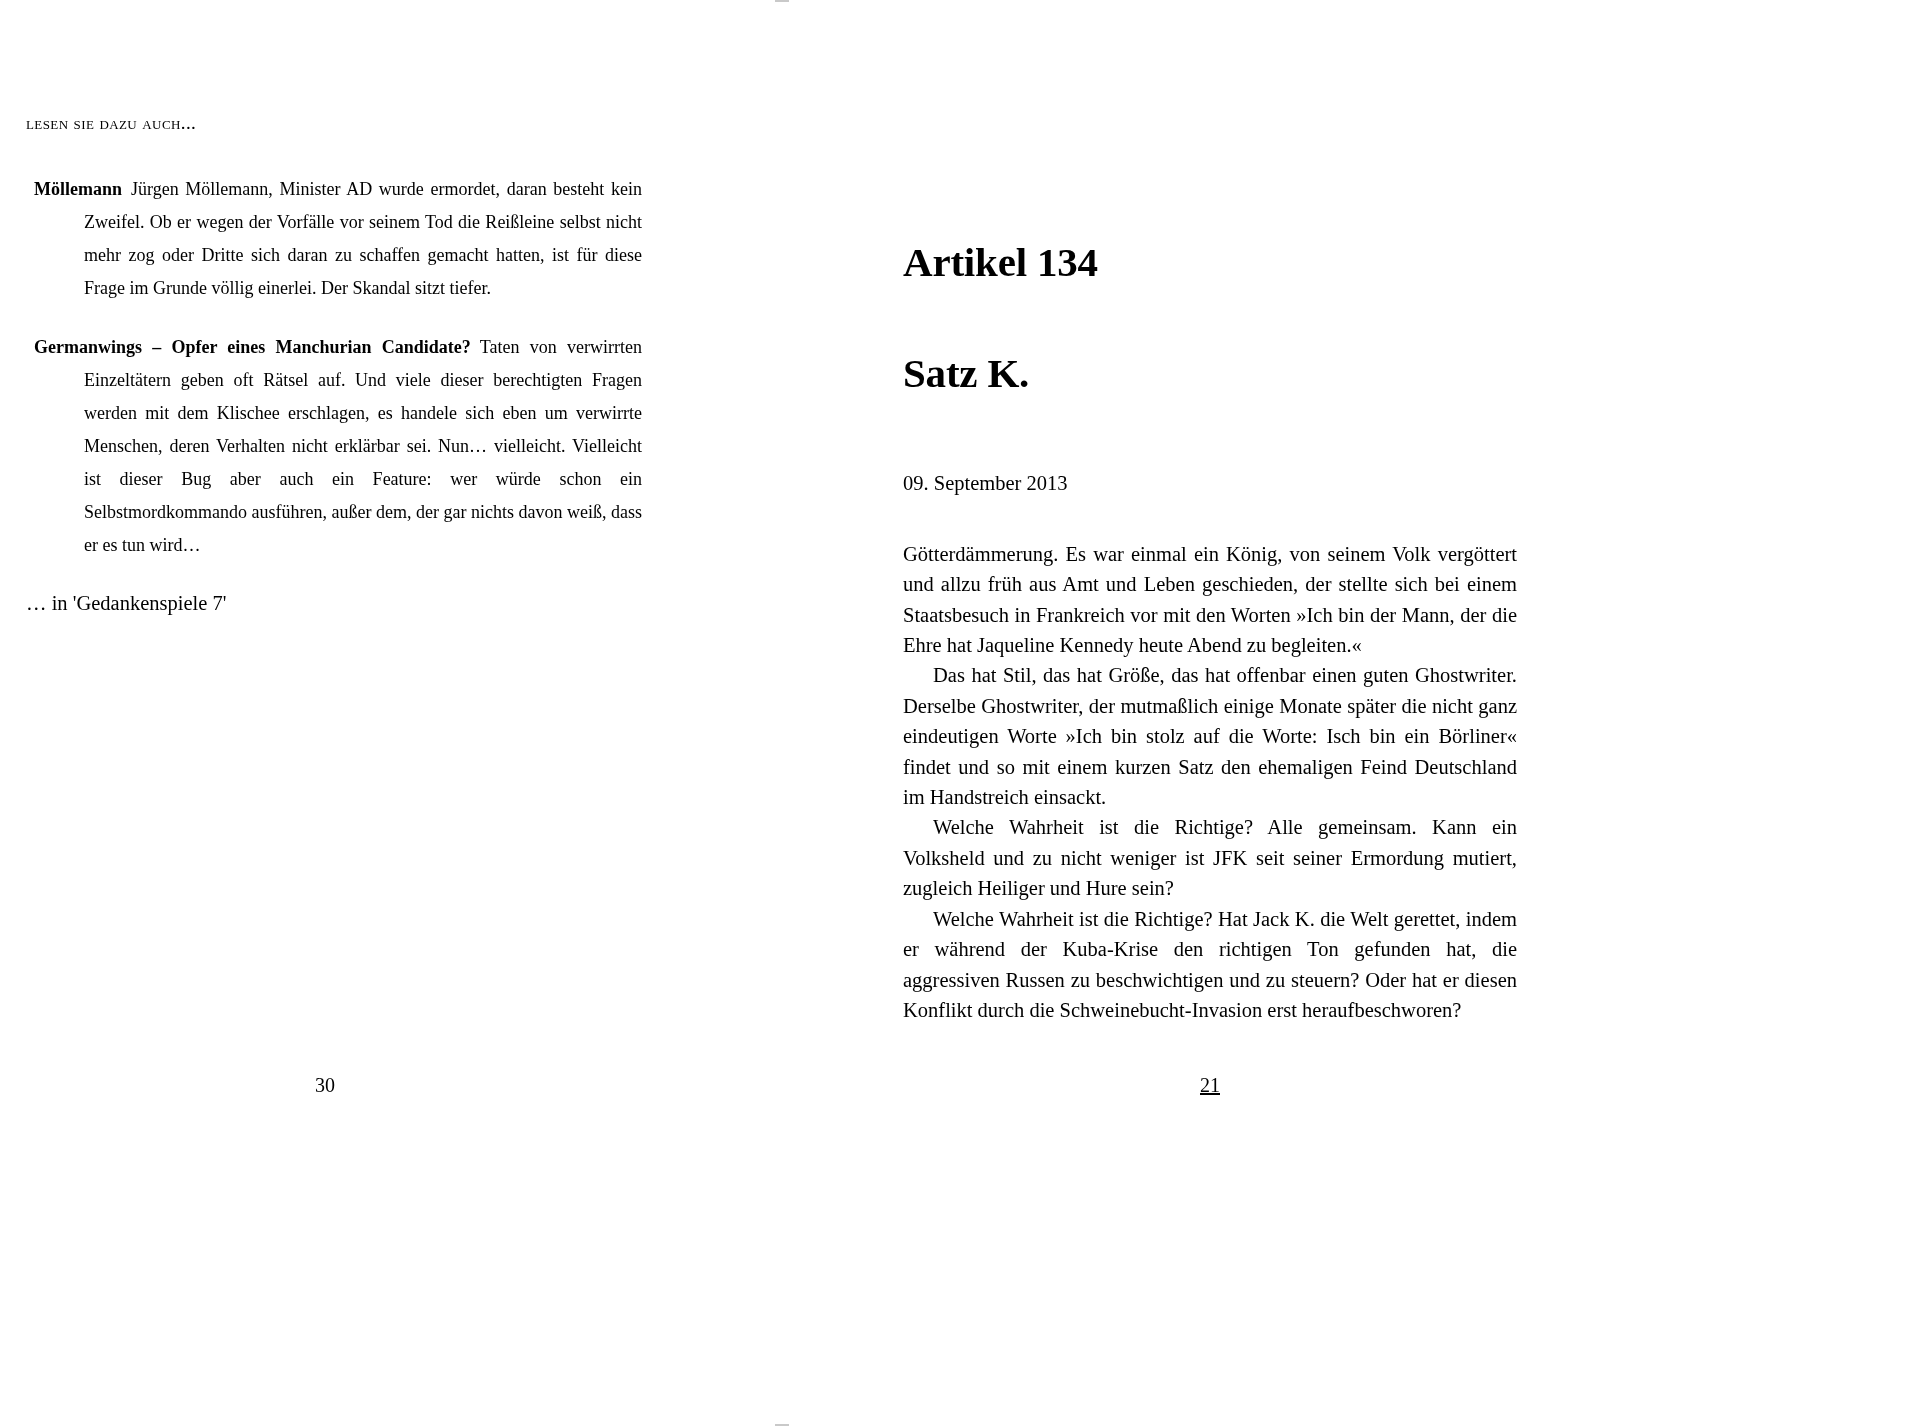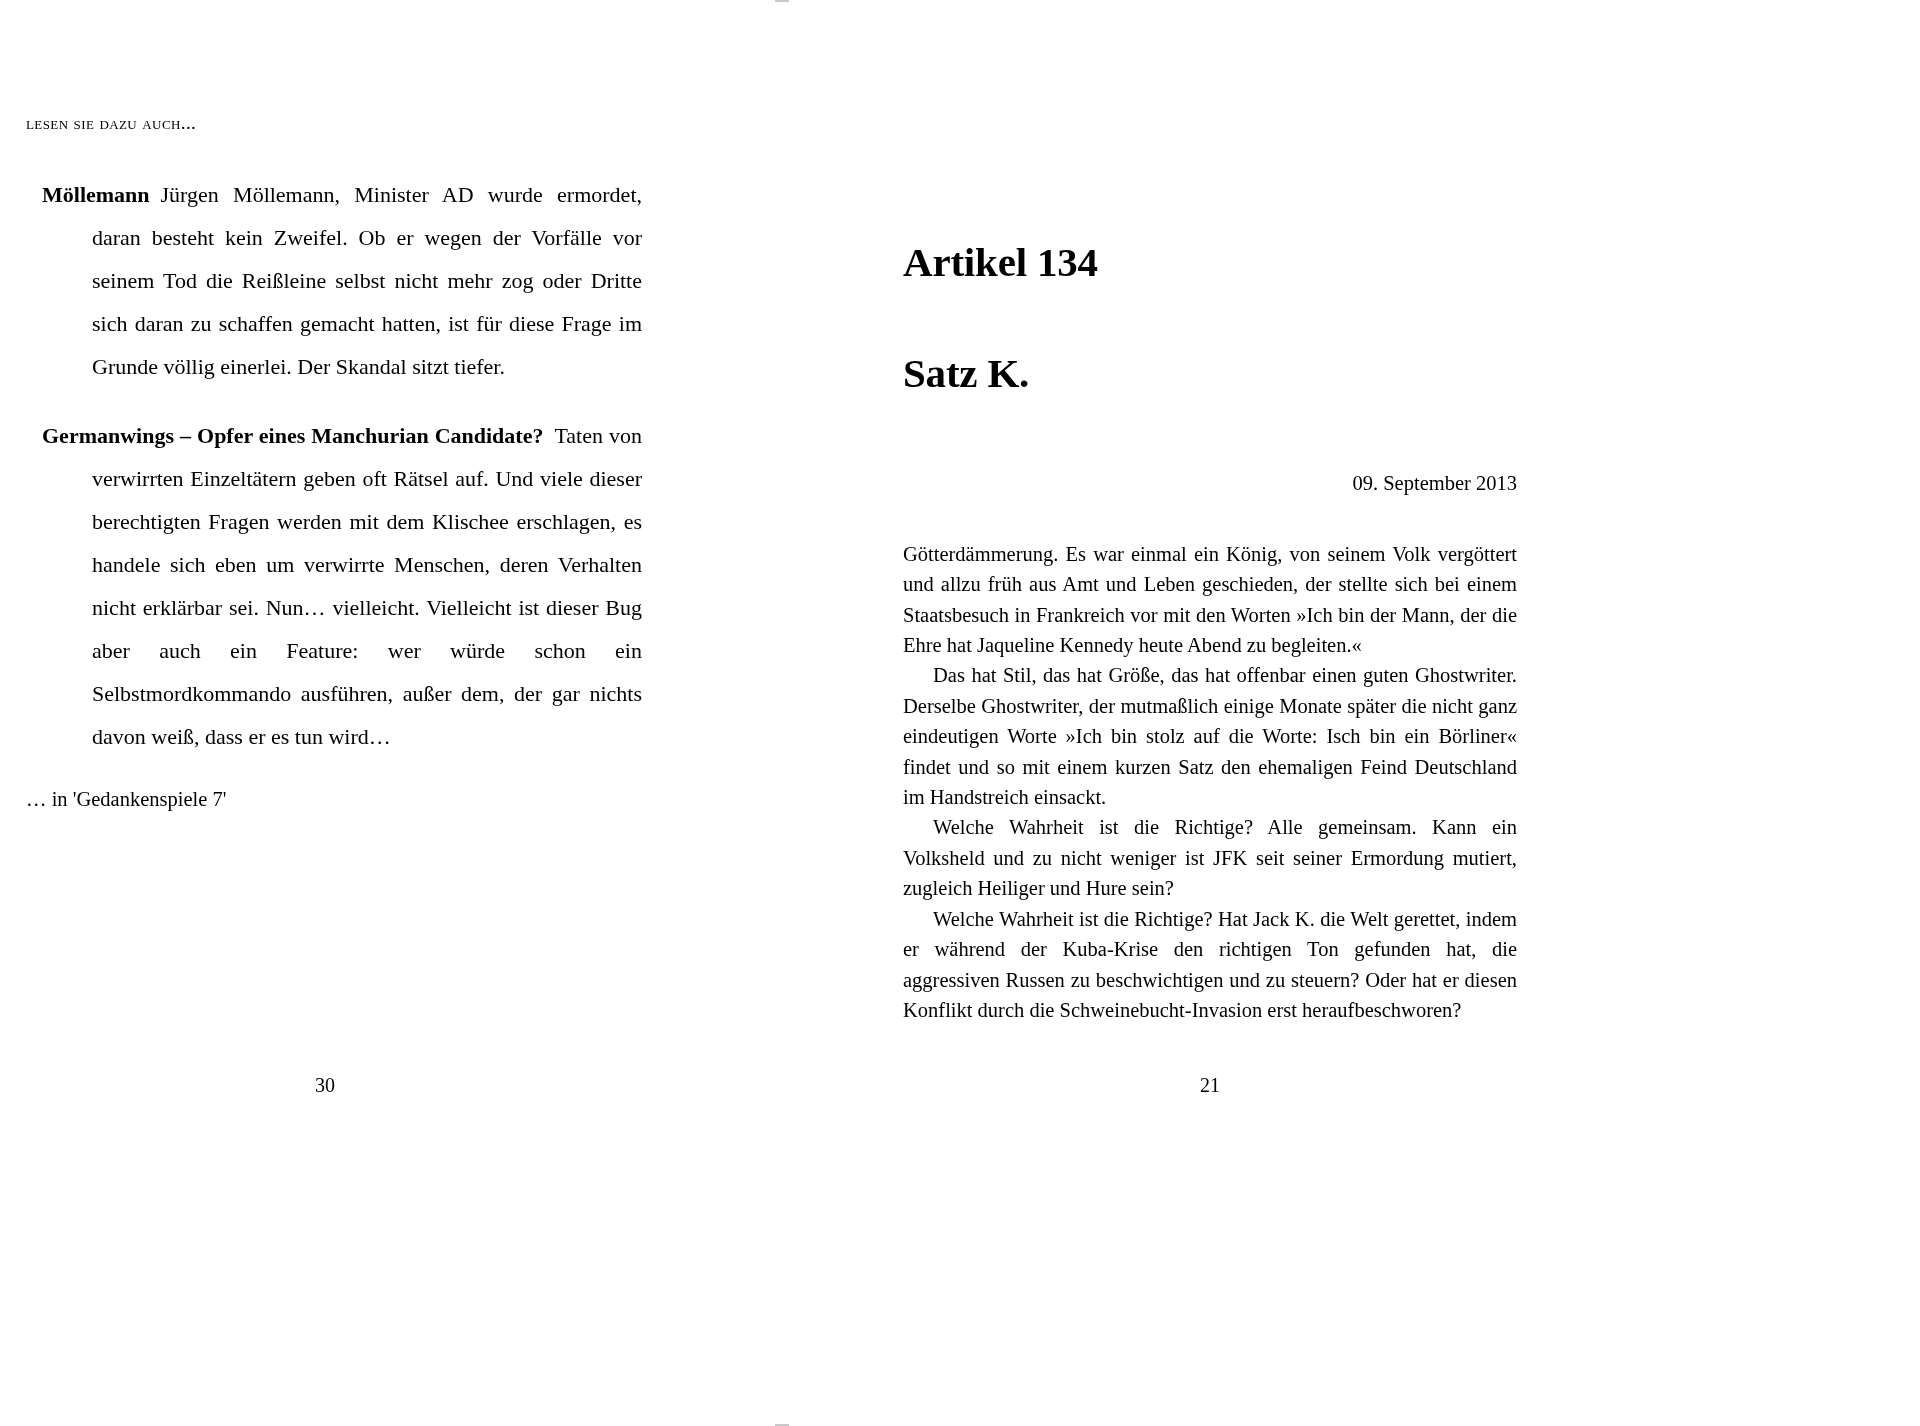--- a/index.html
+++ b/index.html
@@ -60,23 +60,23 @@
     font-size: 19px;
     letter-spacing: 0.4px;
     font-variant: small-caps;
     text-transform: lowercase;
     margin: 0 0 38px 0;
     line-height: 1.2;
   }
   .smallcaps-head::first-letter { font-size: 19px; }
 
   .entry {
-    margin: 0 0 26px 16px;
-    font-size: 22px;
-    line-height: 43px;
+    margin: 0 0 26px 8px;
+    font-size: 18px;
+    line-height: 33px;
     text-align: justify;
     text-justify: inter-word;
     padding-left: 50px;
     text-indent: -50px;
   }
   .entry .lead {
     font-weight: bold;
   }
   .entry .lead::after {
     content: "\2002";
@@ -125,39 +125,39 @@
   .article-title {
     font-size: 41px;
     font-weight: bold;
     line-height: 1.1;
     margin: 0 0 74px 0;
     letter-spacing: -0.2px;
   }
   .article-date {
     font-size: 20.5px;
     line-height: 1.3;
-    text-align: right;
     margin: 0 0 42px 0;
   }
   .body-par {
     margin: 0;
     font-size: 20.5px;
     line-height: 30.4px;
     text-align: justify;
     text-justify: inter-word;
     hyphens: manual;
   }
   .body-par + .body-par {
     text-indent: 30px;
   }
   .folio-right {
     left: 123px;
     top: 1075px;
     width: 614px;
     text-align: center;
+    text-decoration: underline;
   }
 </style>
 </head>
 <body>
 
 <div class="spread">
 
   <div class="crop-tick top"></div>
   <div class="crop-tick bottom"></div>
 

